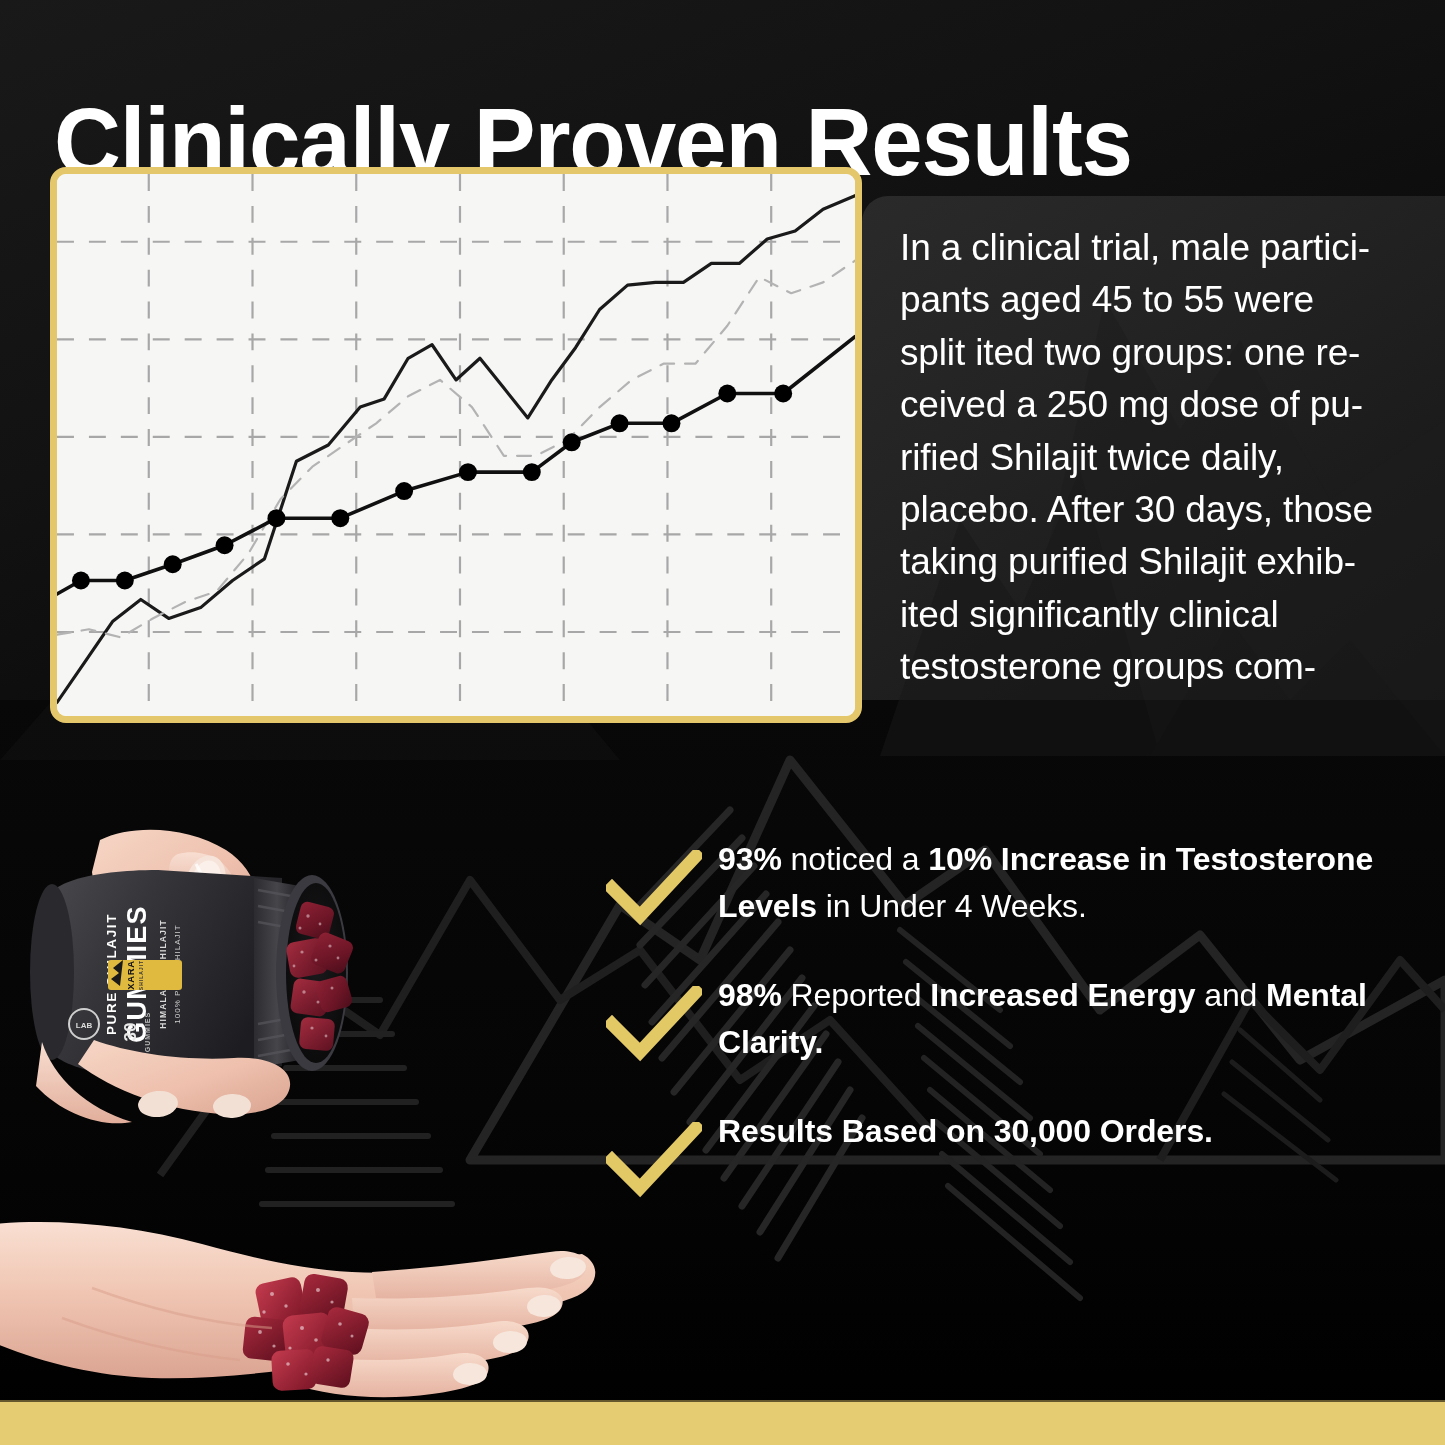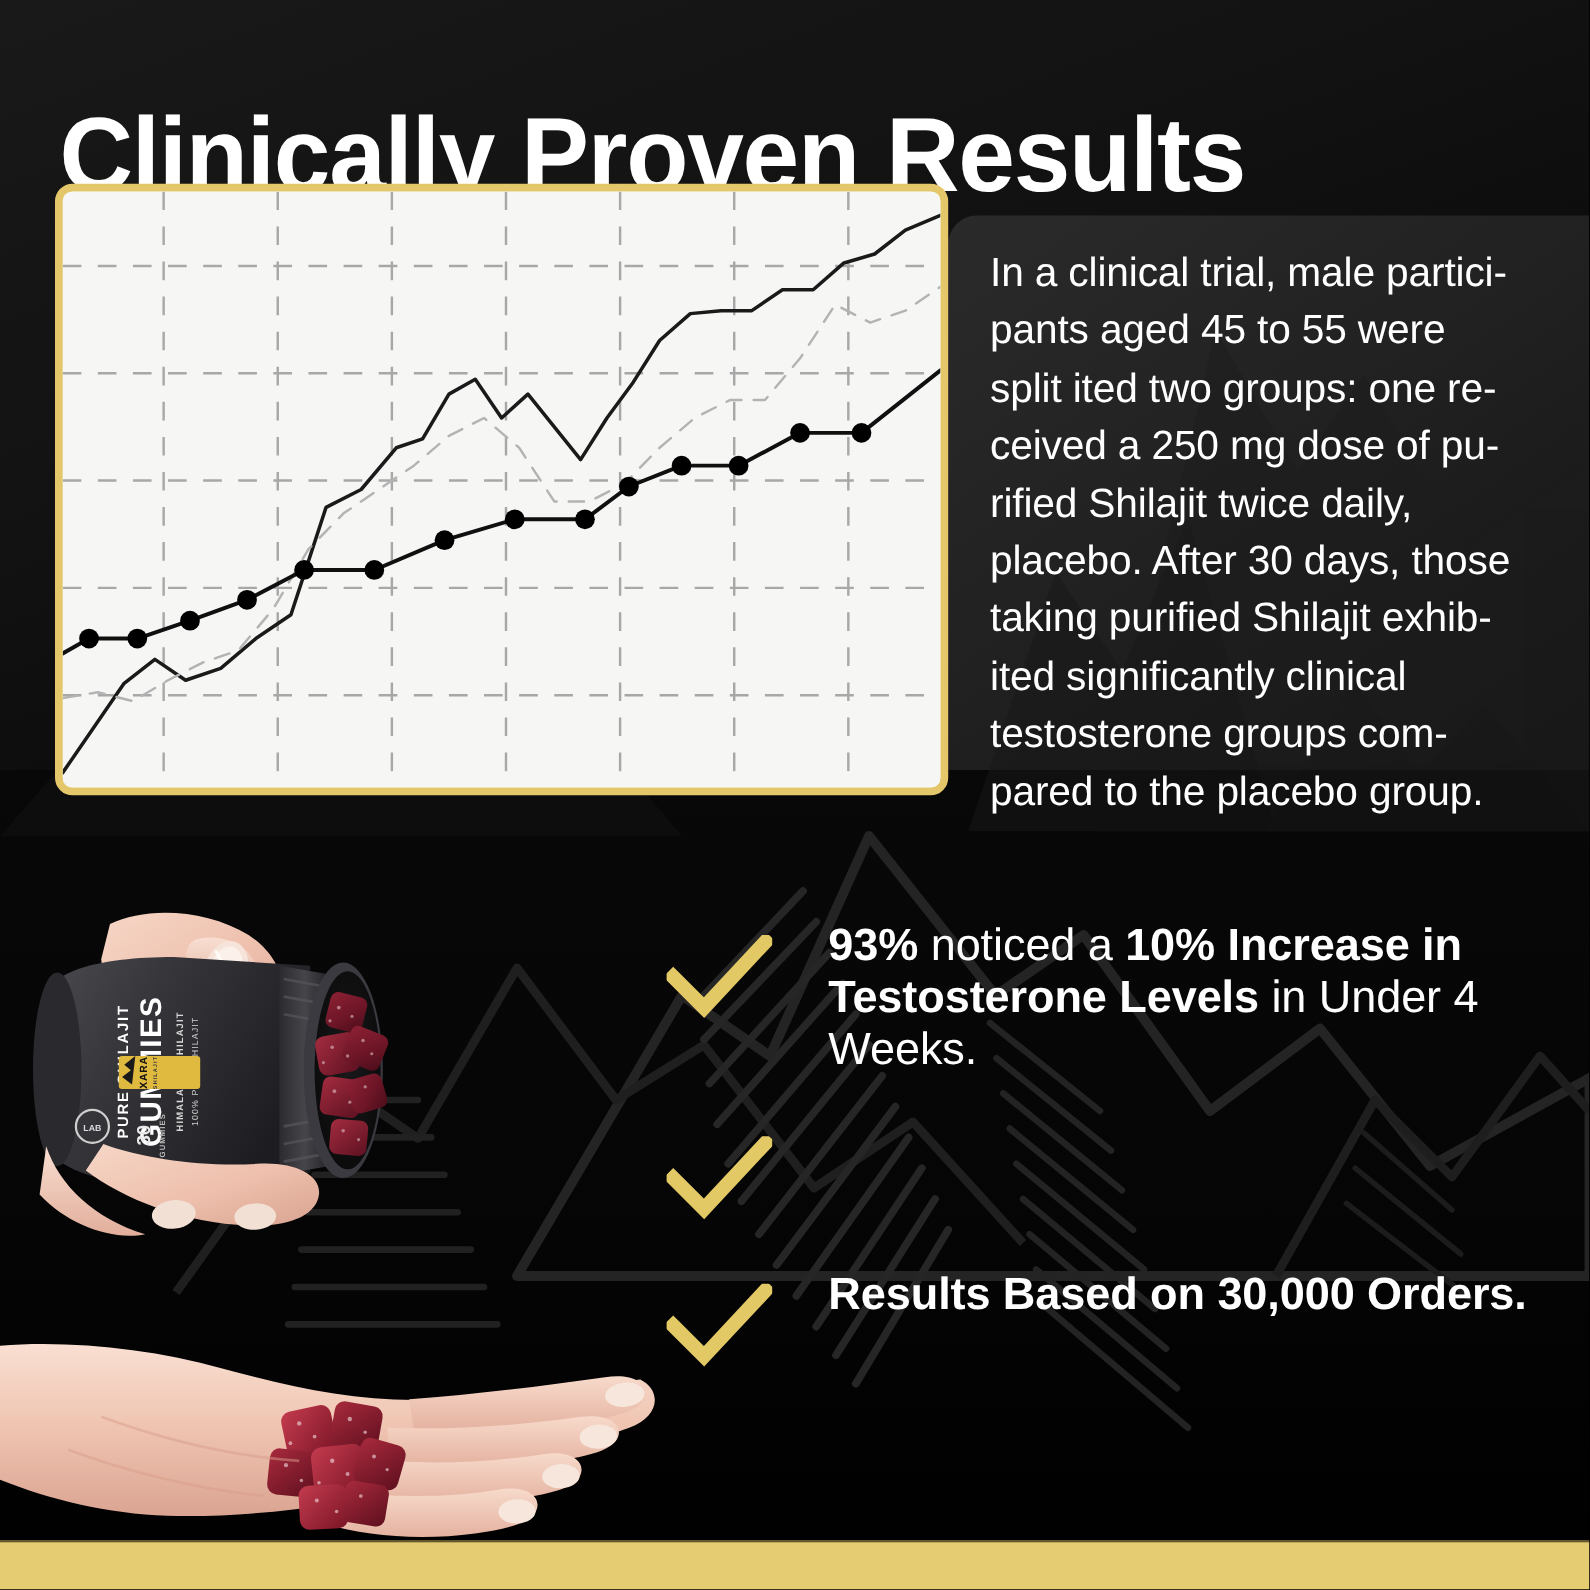--- a/index.html
+++ b/index.html
@@ -65,24 +65,23 @@
 
   
   .bullets{position:absolute;left:606px;top:836px;width:838px;}
   .bullet{position:relative;min-height:92px;margin-bottom:42px;padding-left:112px;}
   .bullet:last-child{margin-bottom:0;}
   .check{
     position:absolute;left:0;top:14px;width:96px;height:76px;
   }
   .check svg{display:block;width:100%;height:100%;}
   .btext{
-    color:#fff;font-size:41px;line-height:47px;
+    color:#fff;font-size:32px;line-height:47px;
     letter-spacing:-0.1px;font-weight:400;
     font-family:"Liberation Sans","DejaVu Sans",sans-serif;
-    margin-left:35px;
   }
   .btext b{font-weight:800;}
 
   
   .goldbar{
     position:absolute;left:0;bottom:0;width:100%;height:43px;
     background:#e5cc72;
   }
   .goldbar-edge{
     position:absolute;left:0;bottom:43px;width:100%;height:2px;
@@ -218,21 +217,20 @@
 <div class="para" id="paragraph">
     <span>In a clinical trial, male partici-</span>
     <span>pants aged 45 to 55 were</span>
     <span>split ited two groups: one re-</span>
     <span>ceived a 250 mg dose of pu-</span>
     <span>rified Shilajit twice daily,</span>
     <span>placebo. After 30 days, those</span>
     <span>taking purified Shilajit exhib-</span>
     <span>ited significantly clinical</span>
     <span>testosterone groups com-</span>
-    <span>pared to the placebo group.</span>
   </div>
 
 <div class="photo" style="left:-18px;top:828px;">
   <svg width="430" height="330" viewBox="0 0 430 330">
     <defs>
       <linearGradient id="skin1" x1="0" y1="0" x2="1" y2="1">
         <stop offset="0%" stop-color="#f6d6c6"></stop>
           <stop offset="55%" stop-color="#eec0ad"></stop>
         <stop offset="100%" stop-color="#d9a491"></stop>
       </linearGradient>
@@ -440,20 +438,21 @@
         </svg>
       </div>
       <div class="btext"><b>93%</b><span> noticed a </span><b>10% Increase in Testosterone Levels</b><span> in Under 4 Weeks.</span></div>
     </div>
     <div class="bullet">
       <div class="check">
         <svg viewBox="0 0 96 76">
           <path d="M6 38 L34 66 L90 6" fill="none" stroke="#e3c866" stroke-width="13" stroke-linecap="square" stroke-linejoin="miter"></path>
         </svg>
       </div>
+      <div class="btext"><b>98%</b><span> Reported </span><b>Increased Energy</b><span> and </span><b>Mental Clarity.</b></div>
     </div>
     <div class="bullet">
       <div class="check">
         <svg viewBox="0 0 96 76">
           <path d="M6 38 L34 66 L90 6" fill="none" stroke="#e3c866" stroke-width="13" stroke-linecap="square" stroke-linejoin="miter"></path>
         </svg>
       </div>
       <div class="btext"><b>Results Based on 30,000 Orders.</b></div>
     </div>
   </div>

